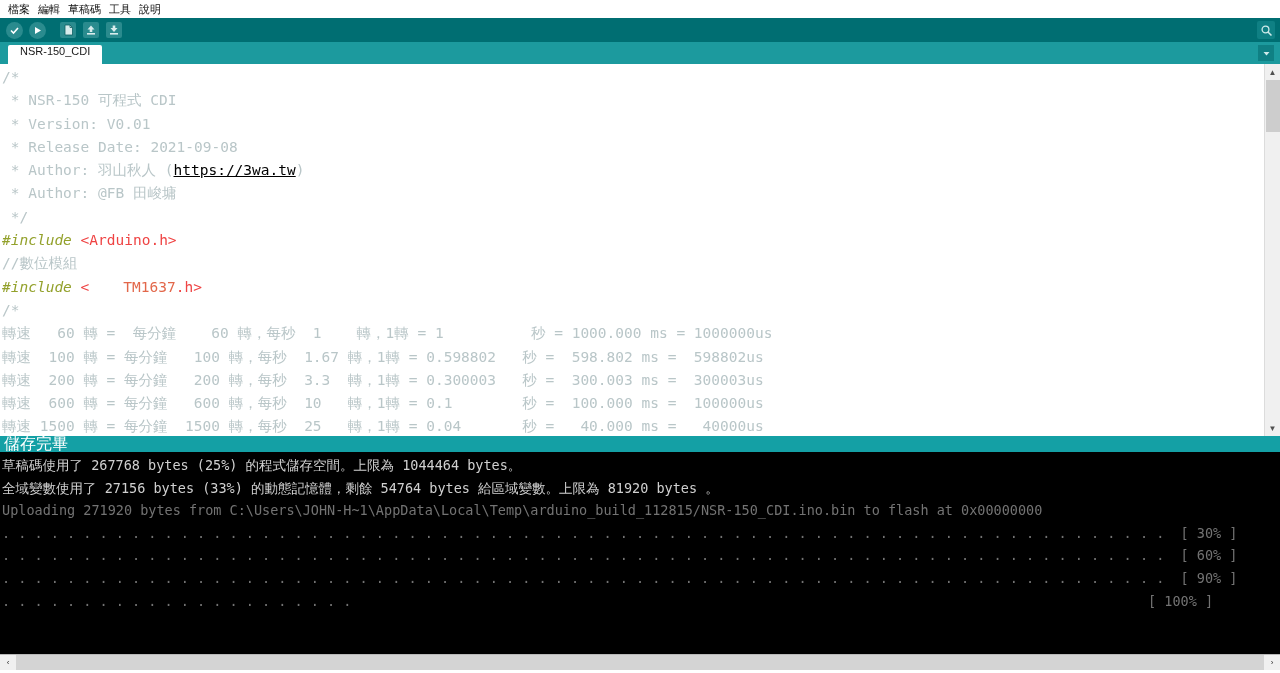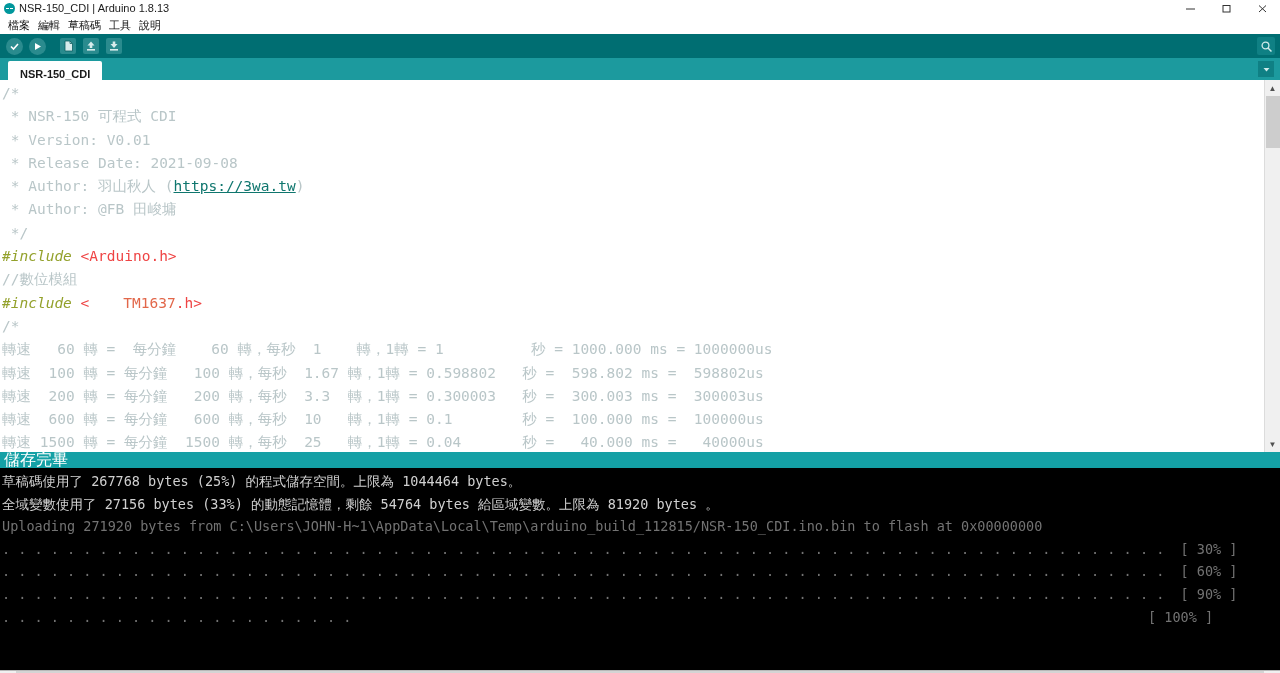--- a/index.html
+++ b/index.html
@@ -76,24 +76,23 @@
     display: flex; align-items: center; justify-content: center;
   }
 
   
   .tabstrip {
     height: 22px; background: #1c9a9e; flex: 0 0 22px;
     display: flex; align-items: flex-end; padding-left: 8px; position: relative;
   }
   .tab {
     background: #ffffff; height: 19px; padding: 0 12px;
-    display: flex; align-items: flex-end;
+    display: flex; align-items: flex-start;
     font-size: 11px; color: #1a1a1a; white-space: nowrap;
     border-radius: 2px 2px 0 0;
-    font-weight: bold;
   }
   .tab-menu-btn {
     position: absolute; right: 6px; top: 3px;
     width: 16px; height: 16px; background: #0f8084;
     display: flex; align-items: center; justify-content: center;
   }
 
   
   .editor-wrap {
     flex: 0 0 372px; height: 372px; background: #ffffff;
@@ -103,21 +102,21 @@
     flex: 1 1 auto; overflow: hidden; padding: 2px 0 0 2px;
     font-family: "DejaVu Sans Mono", "Liberation Mono", monospace;
     font-size: 14.5px; line-height: 23.3px;
     white-space: pre;
   }
   .code-line { height: 23.3px; white-space: pre; }
   .c-comment   { color: #b9c6c8; }
   .c-keyword   { color: #93a12b; font-style: italic; }
   .c-plain     { color: #ef4444; }
   .c-lib       { color: #e2674a; margin-left: 34px; }
-  .c-link      { color: #0f766e; text-decoration: underline; }
+  .c-link      { color: #000000; text-decoration: underline; }
 
   
   .vscroll {
     flex: 0 0 16px; width: 16px; background: #f0f0f0;
     border-left: 1px solid #dcdcdc;
     display: flex; flex-direction: column; align-items: center;
   }
   .vs-arrow {
     width: 16px; height: 16px; display: flex; align-items: center; justify-content: center;
     color: #505050; font-size: 8px;
@@ -157,44 +156,20 @@
     display: flex; align-items: center; justify-content: center;
     color: #303030; font-size: 8px;
   }
   .hs-track { flex: 1 1 auto; height: 15px; background: #d4d4d4; }
 </style>
 </head>
 <body>
 
 <div id="app">
 
-  <div class="titlebar">
-    <div class="title-left">
-      <div class="app-logo"></div>
-      <span class="title-text">NSR-150_CDI | Arduino 1.8.13</span>
-    </div>
-    <div class="win-buttons">
-      <div class="win-btn">
-        <svg width="11" height="11" viewBox="0 0 11 11">
-            <line x1="1" y1="6" x2="10" y2="6" stroke="#333" stroke-width="1"></line>
-          </svg>
-      </div>
-      <div class="win-btn">
-        <svg width="11" height="11" viewBox="0 0 11 11">
-            <rect x="2" y="2.5" width="7" height="6.5" fill="none" stroke="#333" stroke-width="1"></rect>
-          </svg>
-      </div>
-      <div class="win-btn">
-        <svg width="11" height="11" viewBox="0 0 11 11">
-            <line x1="2" y1="2.5" x2="9" y2="9" stroke="#333" stroke-width="1"></line>
-            <line x1="9" y1="2.5" x2="2" y2="9" stroke="#333" stroke-width="1"></line>
-          </svg>
-      </div>
-    </div>
-  </div>
 
   <div class="menubar">
     <span class="menu-item">檔案</span>
     <span class="menu-item">編輯</span>
     <span class="menu-item">草稿碼</span>
     <span class="menu-item">工具</span>
     <span class="menu-item">說明</span>
   </div>
 
   <div class="toolbar">

